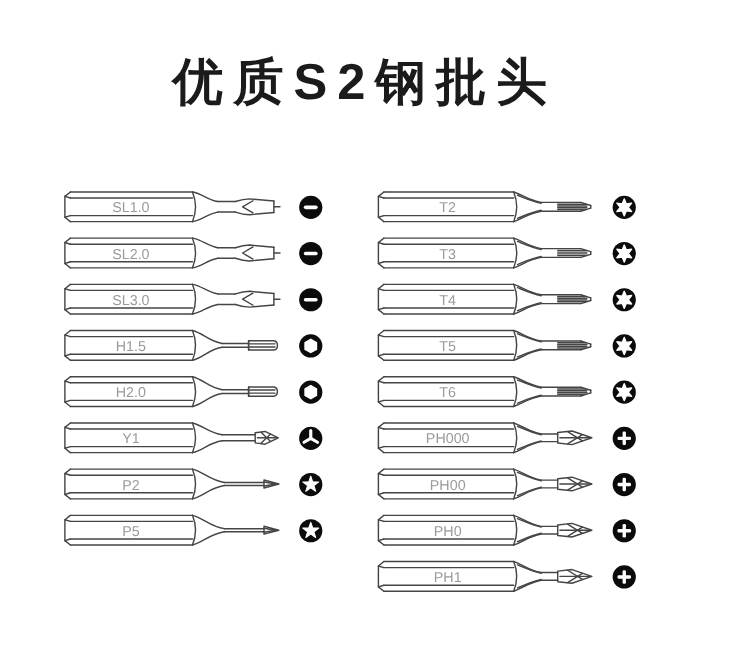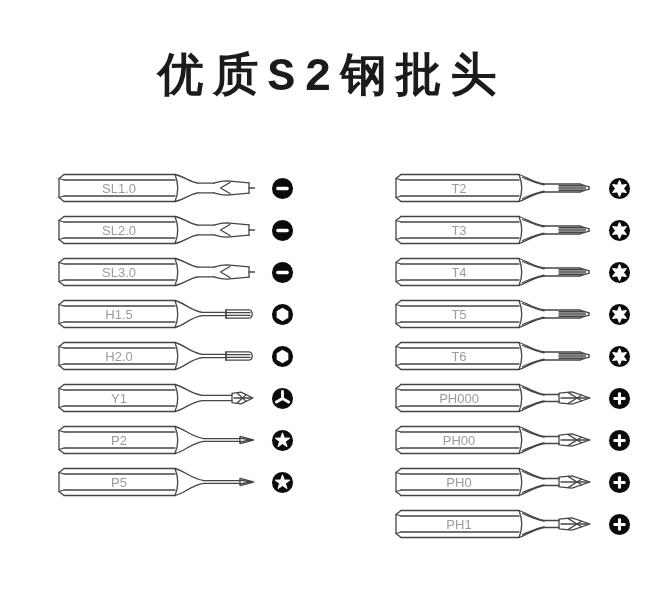--- a/index.html
+++ b/index.html
@@ -10,26 +10,26 @@
     font-family: "Liberation Sans", sans-serif;
     overflow: hidden;
   }
   .title {
     margin: 44px 0 0 0;
     text-align: center;
     font-size: 46px;
     font-weight: 600;
     letter-spacing: 9px;
     color: #1b1b1b;
-    font-family: Liberation Mono, monospace;
+    font-family: Liberation Sans, sans-serif;
   }
   .grid {
     display: flex;
     justify-content: space-between;
-    padding: 0 32px 0 56px;
+    padding: 0 84px 0 56px;
     margin-top: 64px;
   }
   .col { display: flex; flex-direction: column; }
   .row { display: flex; align-items: center; height: 36px; margin-bottom: 6px; }
   .bit  { display: block; }
   .icon { display: block; margin-left: 15px; flex: 0 0 auto; }
   svg text {
     font-family: "Liberation Sans", sans-serif;
     font-size: 13px;
     fill: #9b9b9b;

